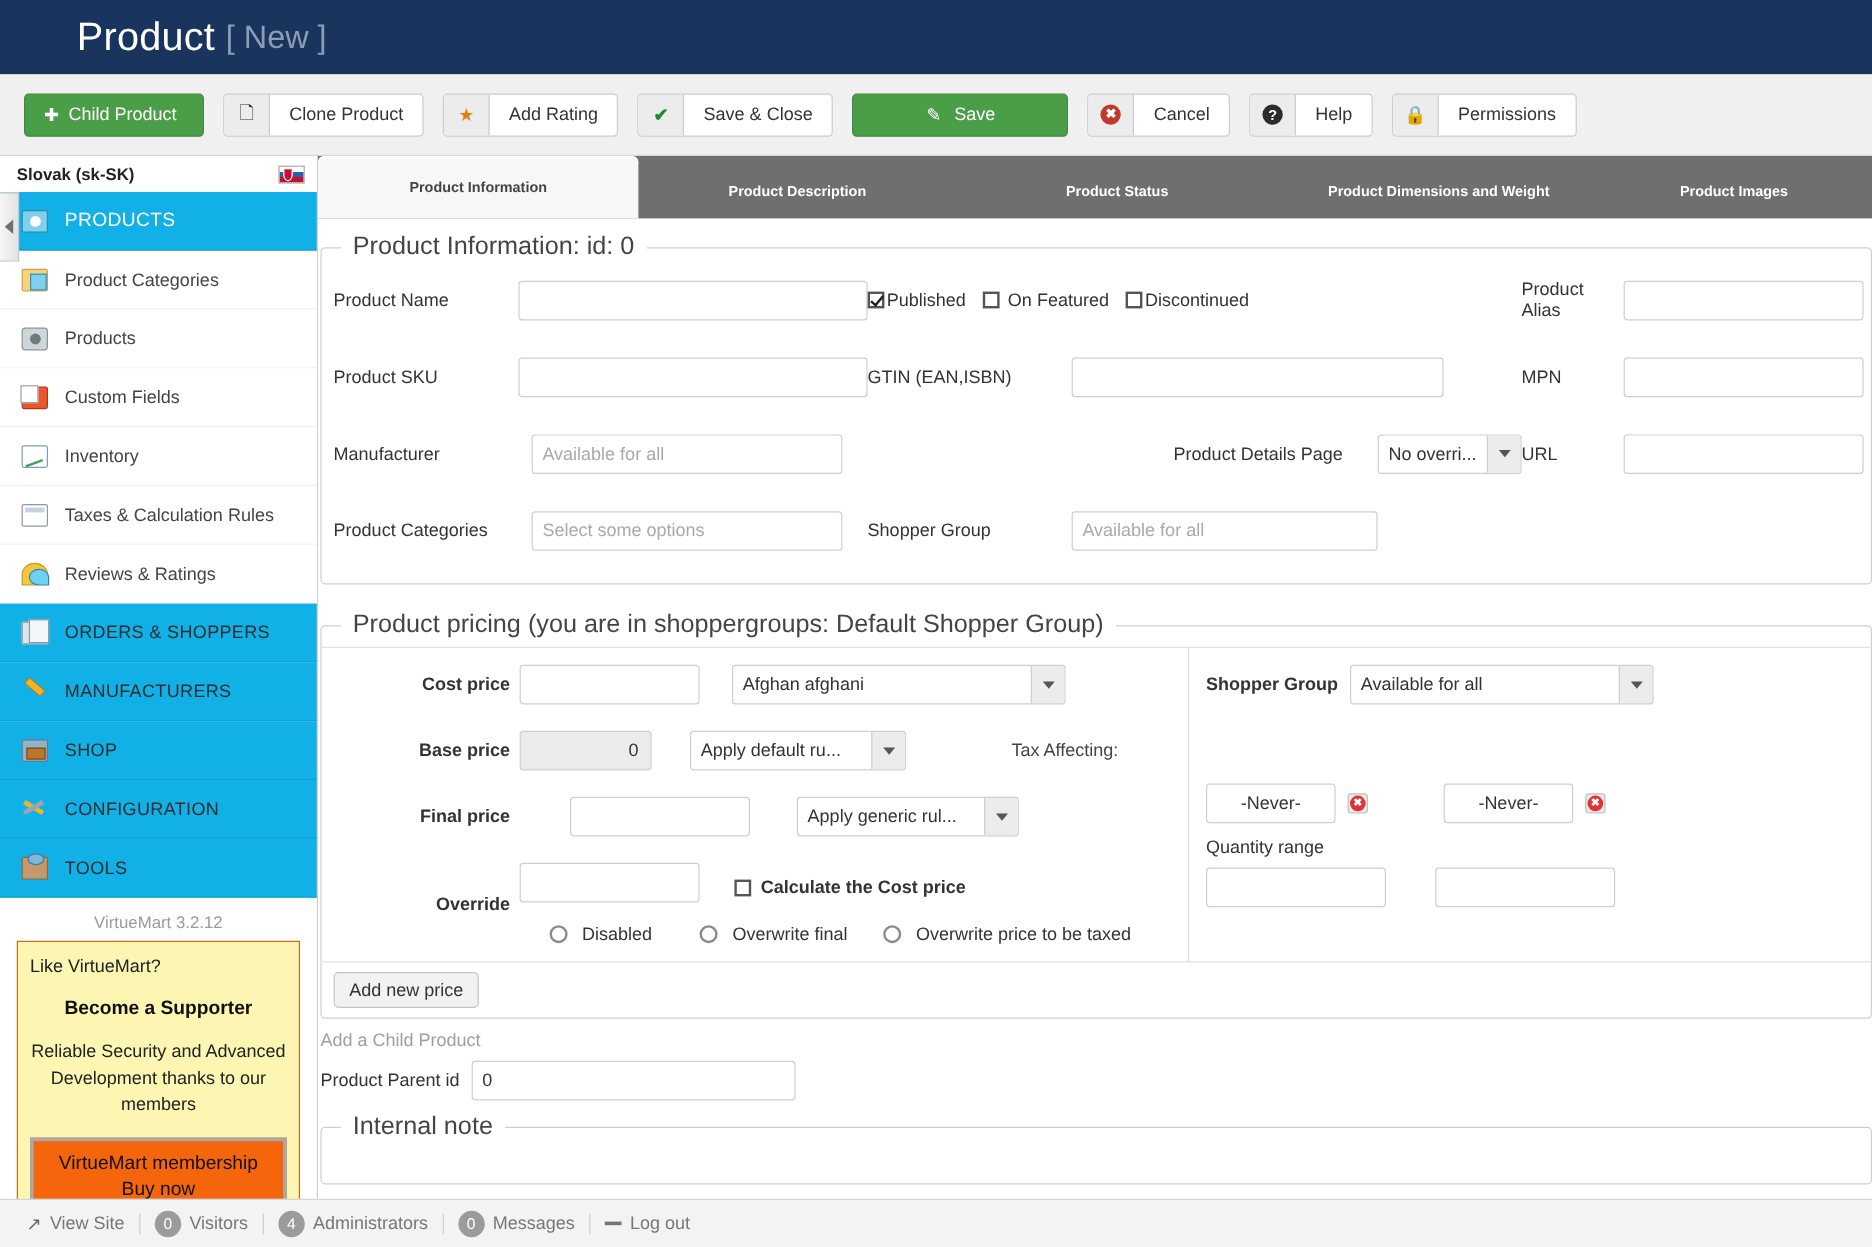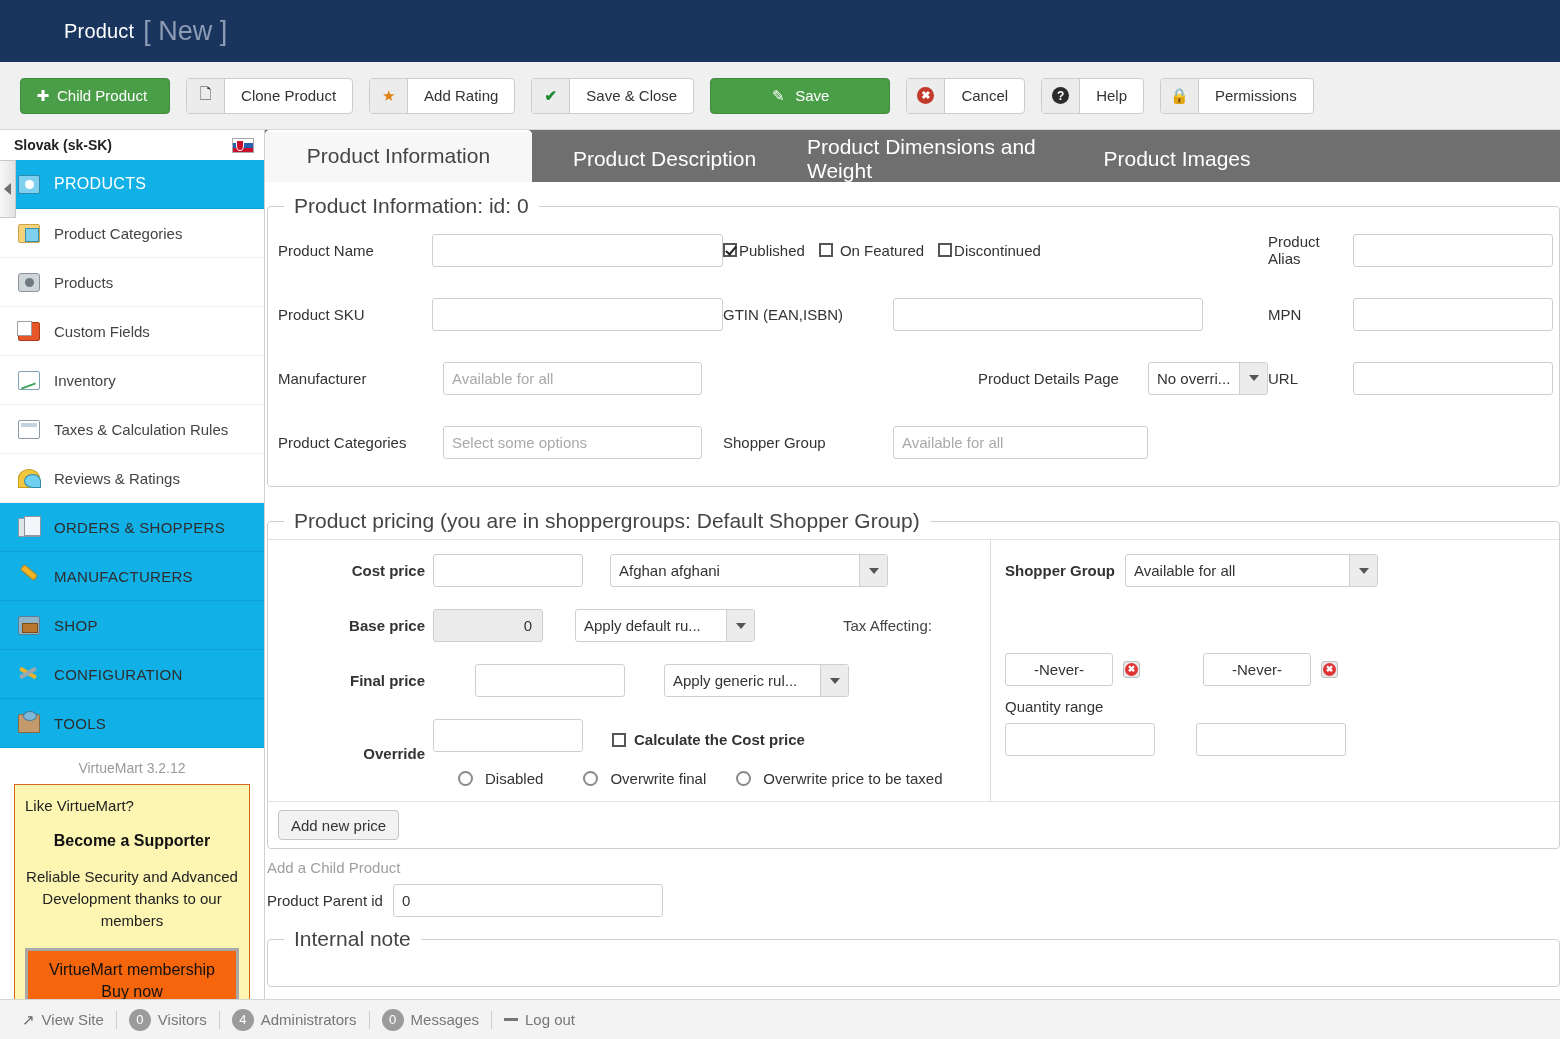--- a/index.html
+++ b/index.html
@@ -16,21 +16,21 @@
   
   #header {
     height: 62px;
     background: #19355e;
     display: flex;
     align-items: center;
     padding-left: 64px;
   }
   #header .title {
     color: #ffffff;
-    font-size: 20px;
+    font-size: 33px;
     letter-spacing: .2px;
   }
   #header .subtitle {
     color: #8d9cb4;
     font-size: 27px;
     margin-left: 9px;
   }
 
   
   #toolbar {
@@ -243,23 +243,24 @@
     display: flex;
     align-items: flex-end;
     position: relative;
   }
   .tab {
     height: 46px;
     display: flex;
     align-items: center;
     justify-content: center;
     color: #fff;
-    font-size: 21px;
+    font-size: 12px;
     cursor: pointer;
     padding: 0 10px;
+    font-weight: bold;
   }
   .tab.active {
     background: #f7f7f7;
     color: #444;
     border-radius: 5px 5px 0 0;
     height: 52px;
     box-shadow: inset 0 2px 0 #fff;
   }
   #tab0 { width: 267px; }
   #tab1 { width: 265px; }
@@ -544,20 +545,21 @@
         <div>Buy now</div>
       </div>
     </div>
   </div>
 
   <div id="main">
 
     <div id="tabs">
       <div class="tab active" id="tab0">Product Information</div>
       <div class="tab" id="tab1">Product Description</div>
+      <div class="tab" id="tab2">Product Status</div>
       <div class="tab" id="tab3">Product Dimensions and Weight</div>
       <div class="tab" id="tab4">Product Images</div>
     </div>
 
     <div id="content">
 
       <fieldset class="panel" style="margin-top:12px;">
         <legend>Product Information: id: 0</legend>
 
         <div style="display:flex; padding: 10px 0 0 0;">

